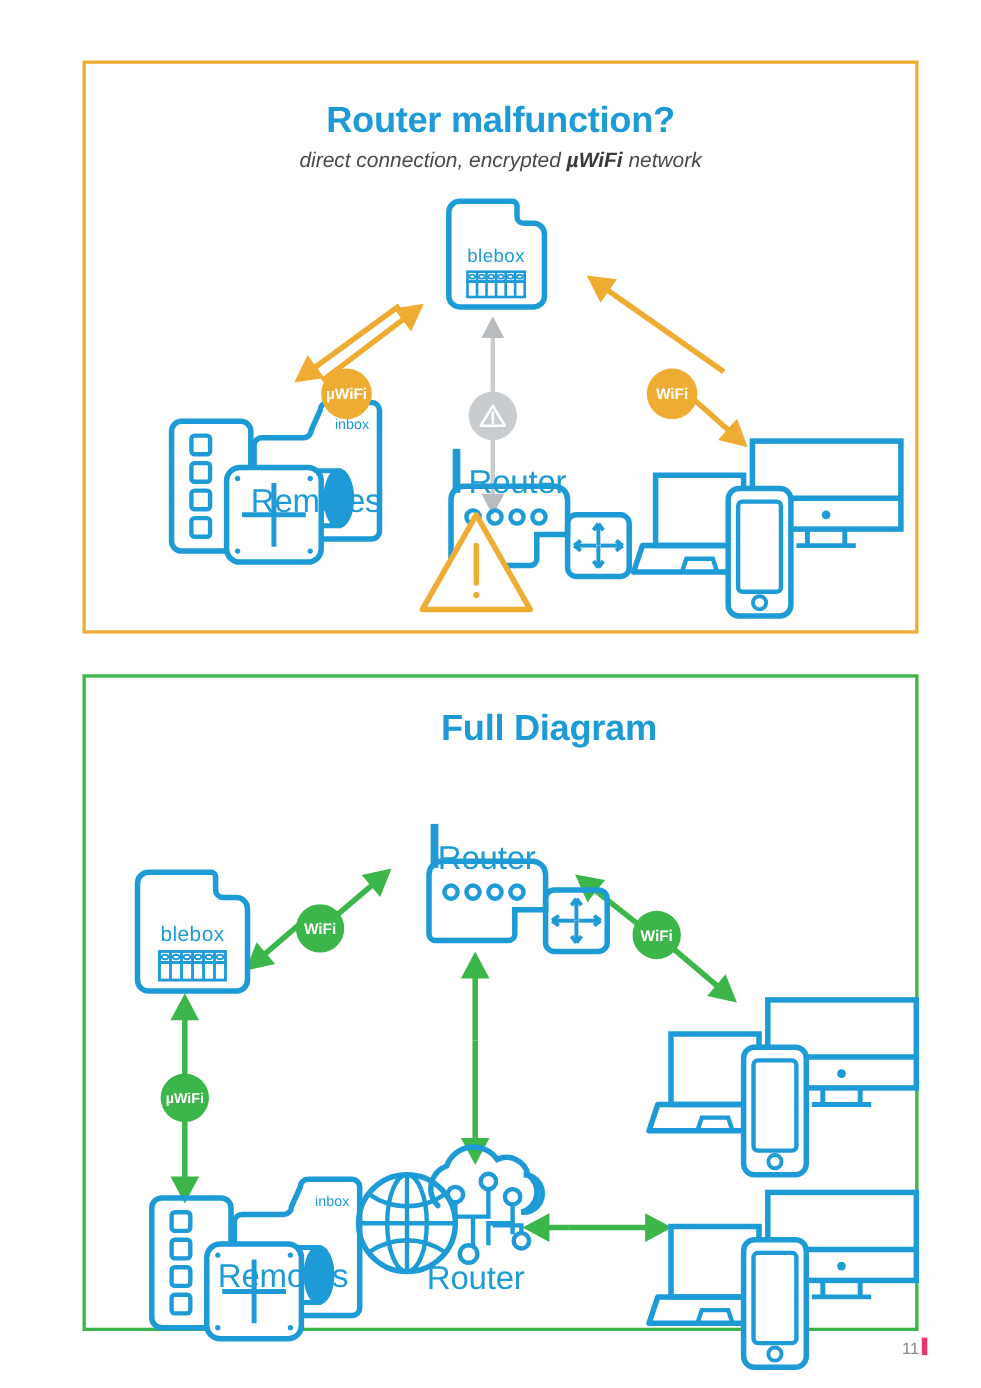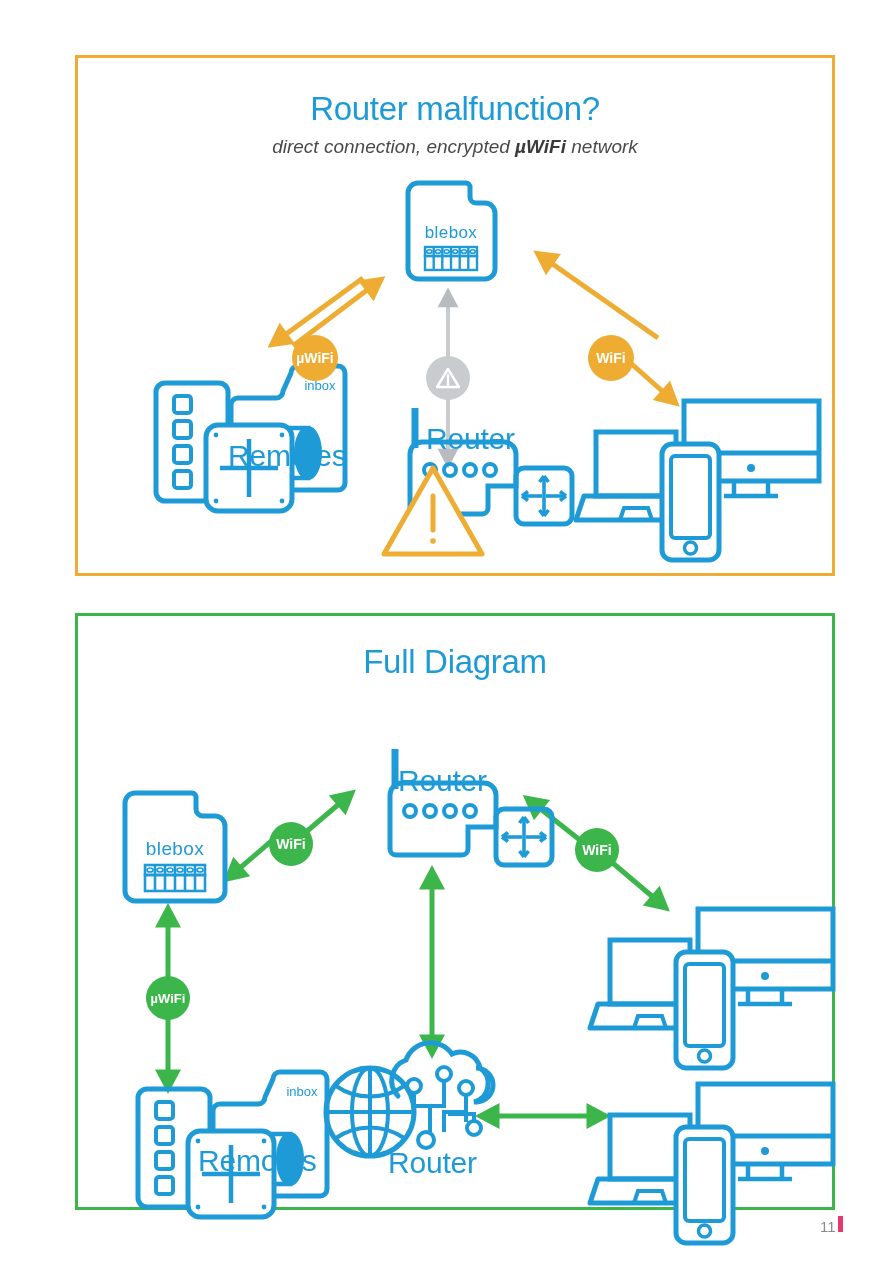--- a/index.html
+++ b/index.html
@@ -3,21 +3,21 @@
 <meta charset="utf-8">
 <style>
   html,body{margin:0;padding:0;background:#ffffff;}
   body{width:892px;height:1262px;position:relative;font-family:"Liberation Sans",sans-serif;overflow:hidden;}
 
   .panel{position:absolute;background:#ffffff;box-sizing:border-box;}
   #panel-top{left:75px;top:55px;width:760px;height:521px;border:3px solid #eeac33;}
   #panel-bottom{left:75px;top:613px;width:760px;height:597px;border:3px solid #3cb54a;}
 
   .panel-title{position:absolute;left:0;width:100%;text-align:center;color:#1e9bd7;
-    font-size:33px;font-weight:normal;letter-spacing:-0.3px;}
+    font-size:33px;font-weight:bold;letter-spacing:-0.3px;}
   .panel-sub{position:absolute;left:0;width:100%;text-align:center;color:#4a4a4a;
     font-size:19px;font-style:italic;}
   .panel-sub b{font-weight:bold;color:#3a3a3a;}
 
   .stage{position:absolute;left:0;top:0;width:100%;height:100%;}
   .stage svg{position:absolute;left:0;top:0;overflow:visible;}
 
   .badge{position:absolute;border-radius:50%;display:flex;align-items:center;
     justify-content:center;color:#fff;font-weight:bold;line-height:1;}
   .badge.orange{background:#eeac33;}
@@ -179,21 +179,21 @@
       </svg>
     </div>
 
     <div class="nodelabel" style="left:150px;top:381px;">Remotes</div>
     <div class="nodelabel" style="left:348px;top:364px;">Router</div>
   </div>
 </div>
 
 <div class="panel" id="panel-bottom">
 
-  <div class="panel-title" style="top:27px;">Full Diagram</div>
+  <div class="panel-title" style="top:27px;margin-left:44px;">Full Diagram</div>
 
 
   <div class="stage">
     <svg width="754" height="591" viewBox="0 0 754 591">
       <defs>
         <marker id="ah-gr" markerWidth="6" markerHeight="6" refX="2.6" refY="3" orient="auto">
           <path d="M0.3,0.4 L5.2,3 L0.3,5.6 z" fill="#3cb54a"></path>
         </marker>
       </defs>
 

